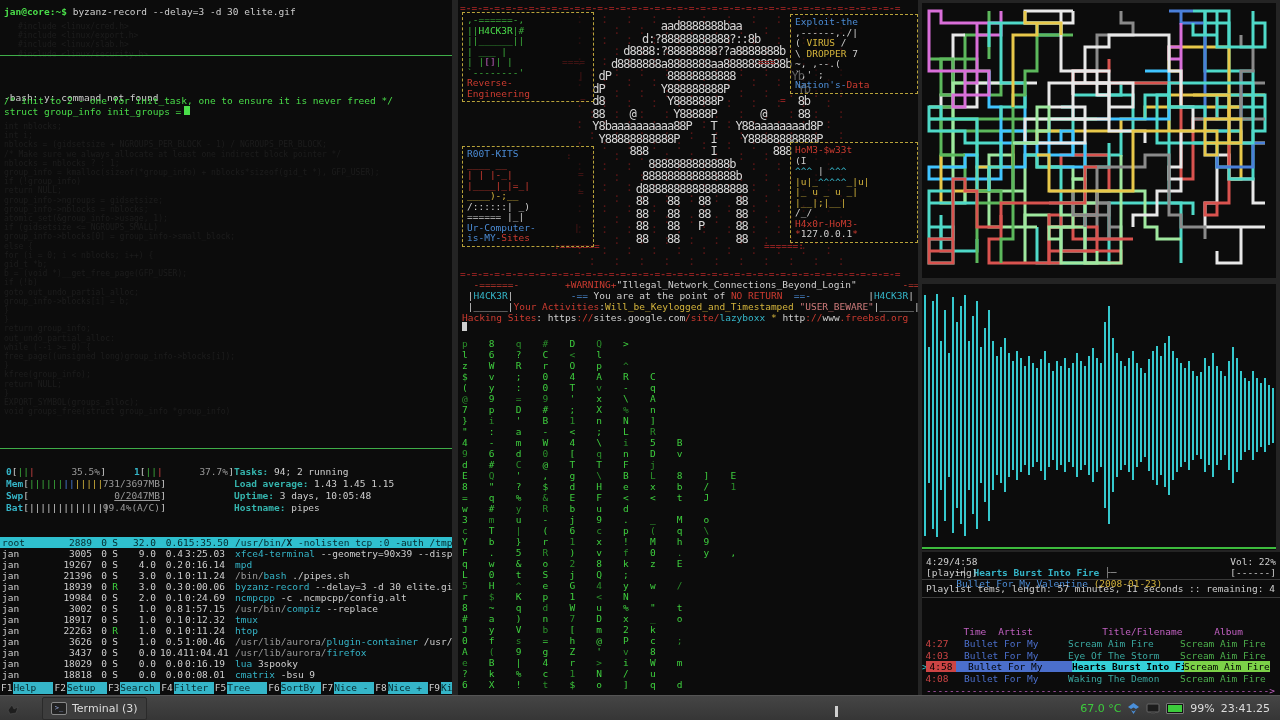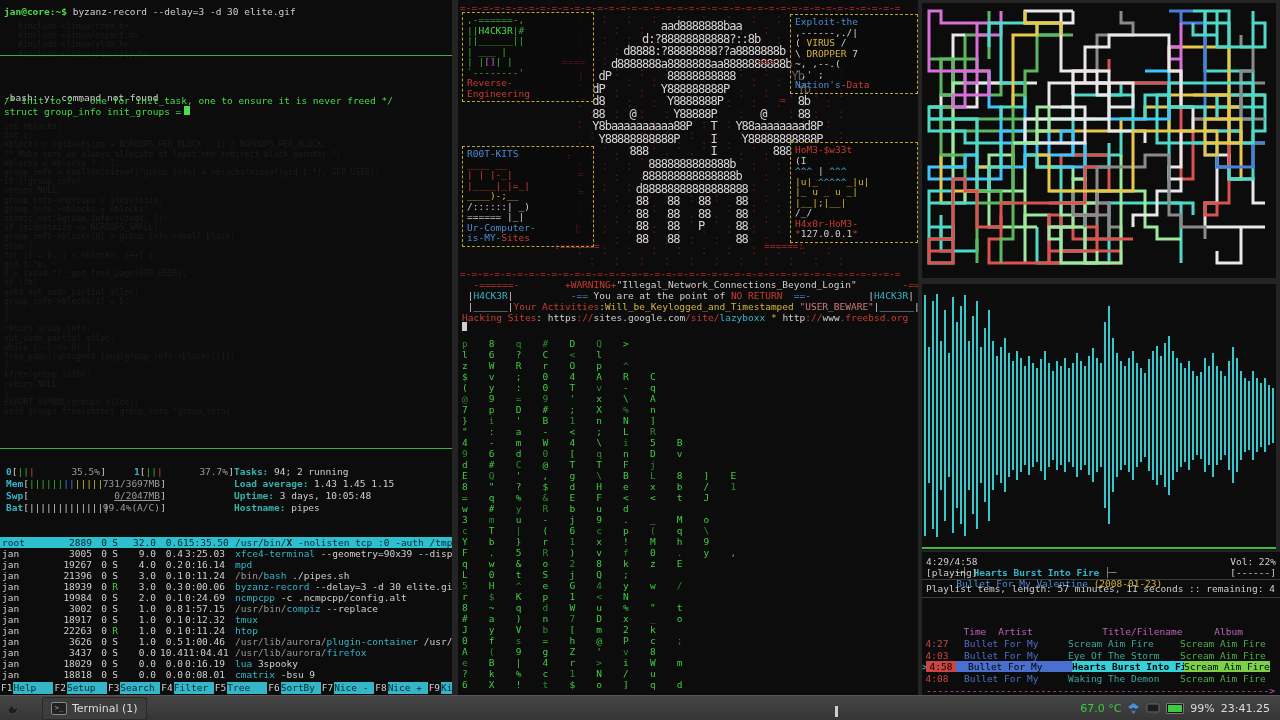--- a/index.html
+++ b/index.html
@@ -524,21 +524,21 @@
       </div>
     <div class="pline c-mg" style="top:133px;padding-left:4px">------------------------------------------------------------&gt;</div>
   </div>
 
   <div id="taskbar">
     <svg id="paw" viewBox="0 0 14 12">
         <path d="M2 7 L6 2 L8 6 L12 4 L10 10 L4 11 Z" fill="#1e1e1e" stroke="#555" stroke-width="0.5"></path>
       </svg>
     <div id="task-btn">
       <span class="term-ico">&gt;_</span>
-      <span>Terminal (1)</span>
+      <span>Terminal (3)</span>
     </div>
     <div id="tray">
       <span style="color:#3ccc3c">67.0 °C</span>
       <svg width="13" height="13" viewBox="0 0 13 13">
           <path d="M6.5 1 L12 5 L9 7 L6.5 5.5 L4 7 L1 5 Z M4 8 L6.5 9.5 L9 8 L6.5 12 Z" fill="#4a8fd9"></path>
         </svg>
       <svg width="14" height="13" viewBox="0 0 14 13">
           <rect x="1" y="2" width="12" height="8" rx="1" fill="#1c1c1c" stroke="#666"></rect>
           <rect x="5" y="10" width="4" height="2" fill="#444"></rect>
         </svg>

